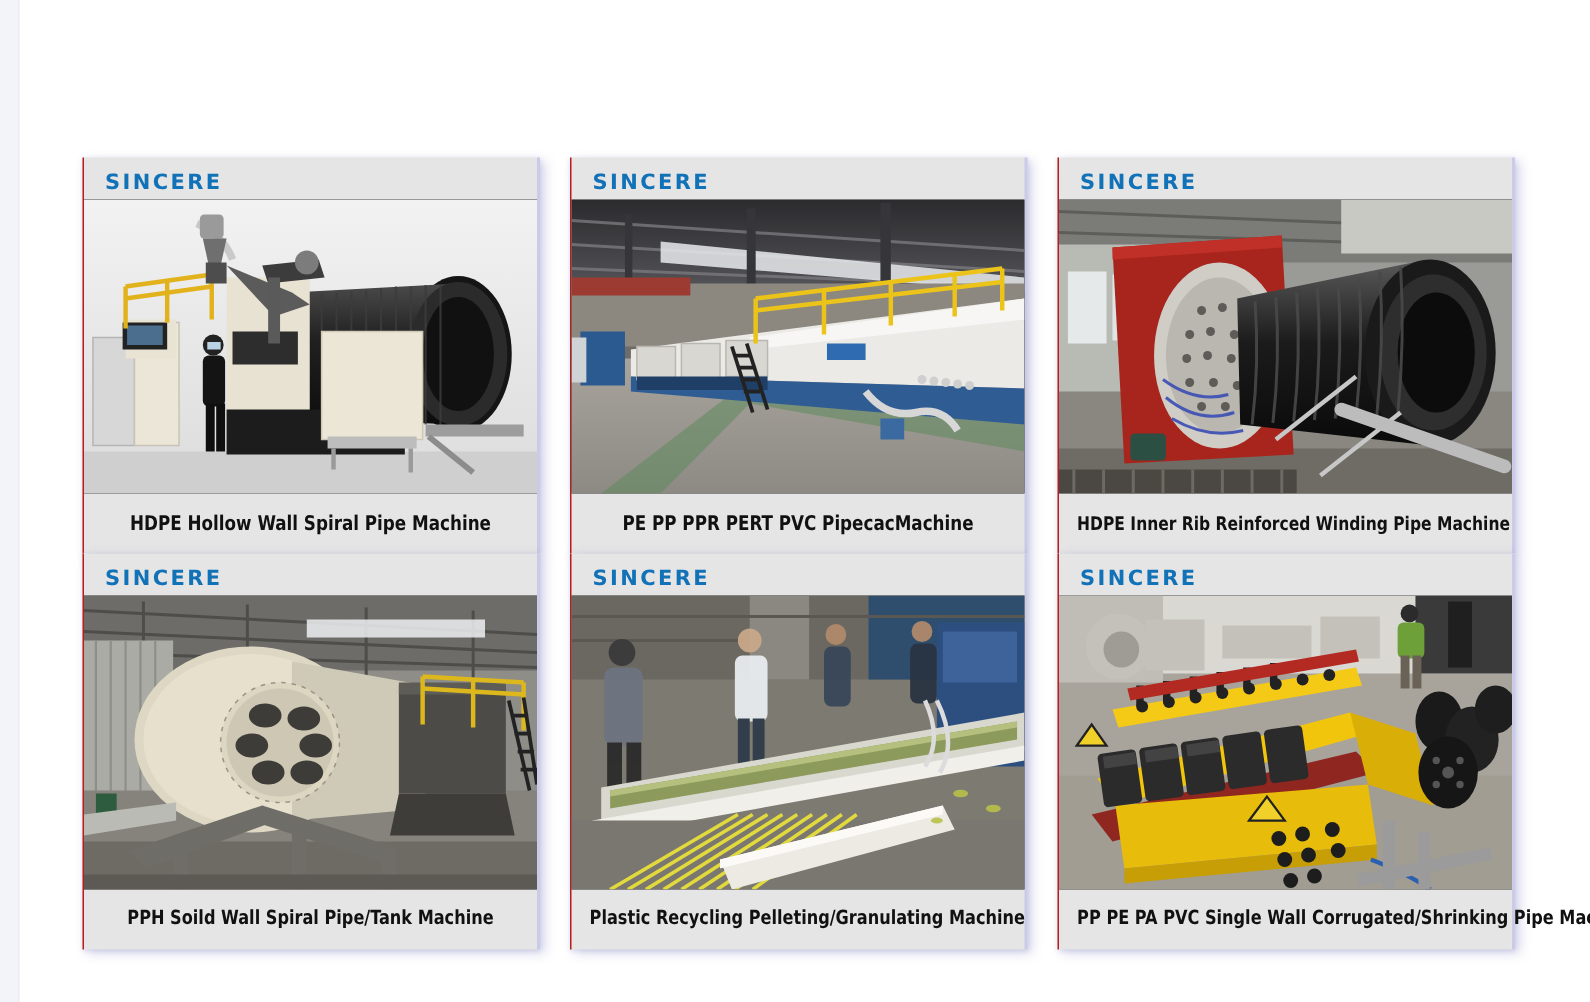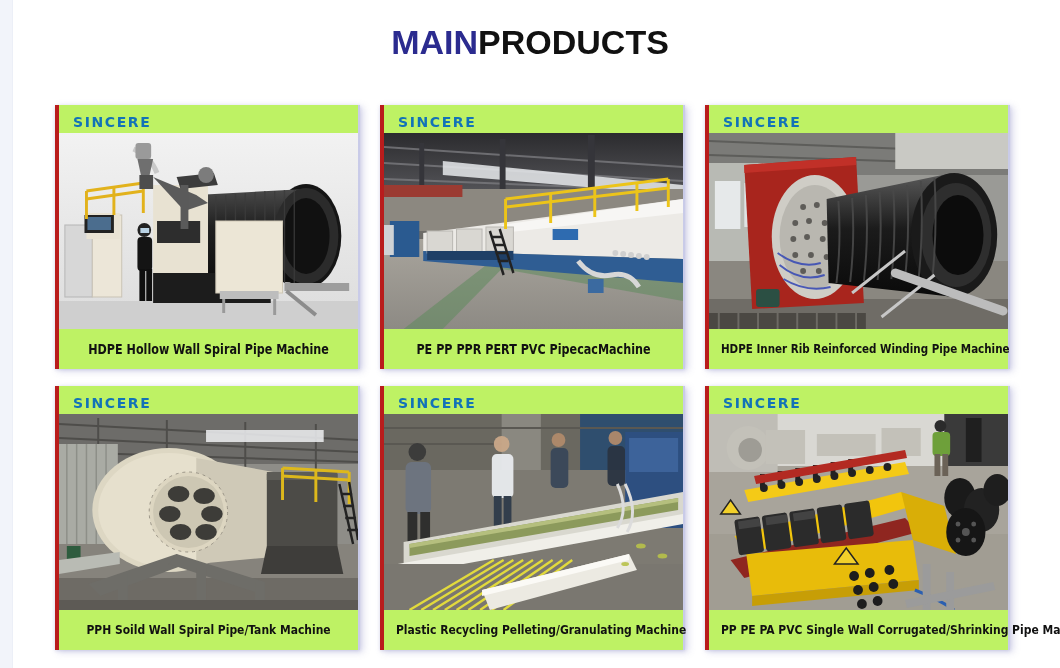--- a/index.html
+++ b/index.html
@@ -54,24 +54,23 @@
     top: 105px;
     width: 955px;
     display: flex;
     flex-wrap: wrap;
     gap: 0px;
   }
 
   .card {
     width: 305px;
     margin-right: 20px;
-    margin-bottom: 17px;
-    background: #bef264;
+    background: #e5e5e5;
     border-right: 2px solid #c9cbe8;
-    border-left: 4px solid #b91c1c;
+    border-left: 1px solid #b91c1c;
     box-shadow: 3px 2px 7px rgba(120,120,190,0.30),
                 0 1px 3px rgba(140,140,200,0.25);
     padding: 0;
     position: relative;
   }
   .card:nth-child(3n) { margin-right: 0; }
 
   .card-logo {
     height: 28px;
     padding: 9px 0 0 14px;
@@ -119,23 +118,20 @@
   
   .row2 .caption { font-size: 13px; }
 </style>
 </head>
 <body>
 
 <div class="edge-strip"></div>
 
 <div class="page">
 
-  <div class="heading">
-    <span class="word w-main">MAIN</span><span class="word w-prod">PRODUCTS</span>
-  </div>
 
   <div class="grid">
 
     <div class="card">
       <div class="card-logo">SINCERE</div>
       <div class="photo">
         <svg viewBox="0 0 305 196" preserveAspectRatio="none">
           <defs>
             <linearGradient id="bg1" x1="0" y1="0" x2="0" y2="1">
               <stop offset="0" stop-color="#f2f2f2"></stop>

